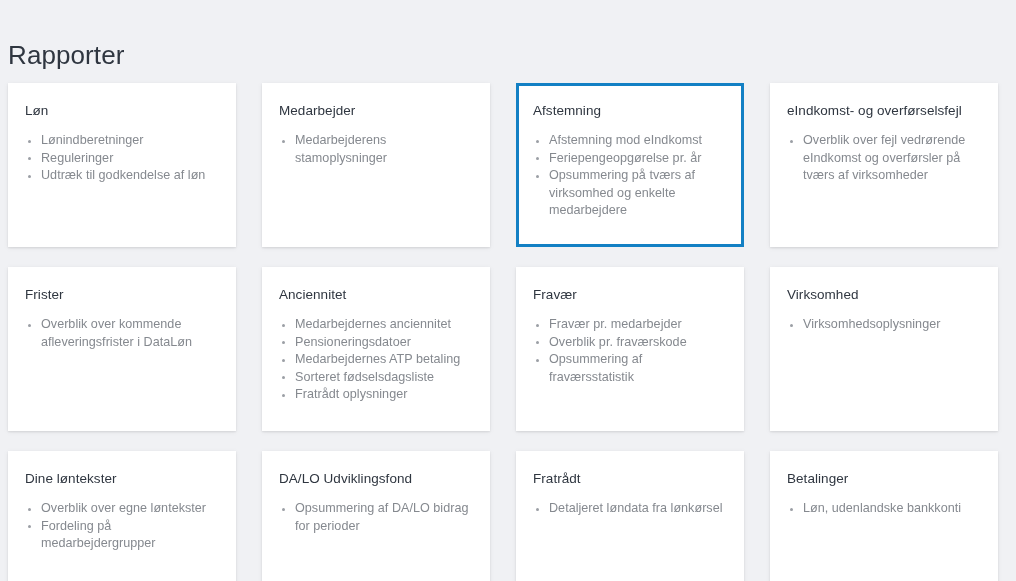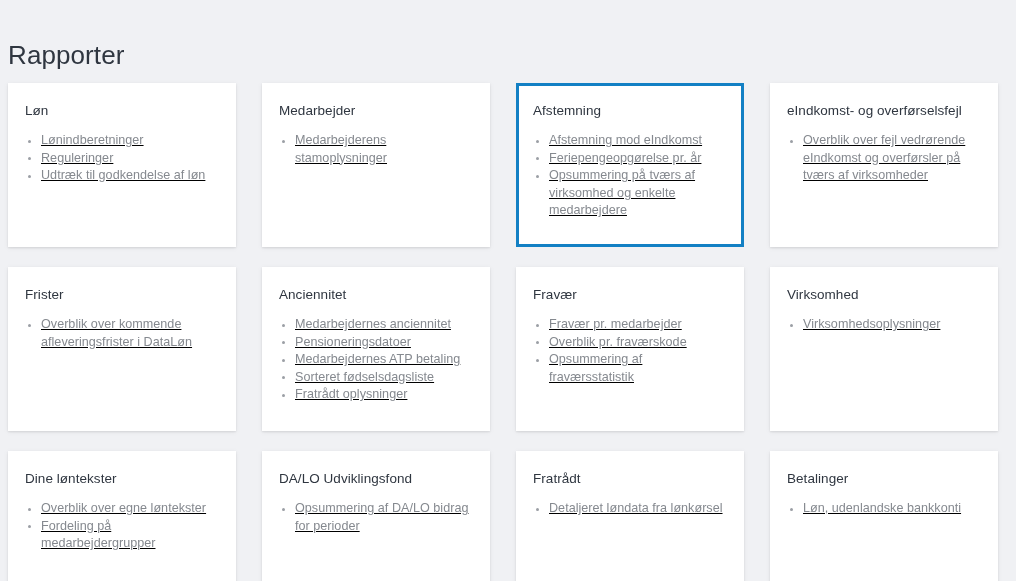--- a/index.html
+++ b/index.html
@@ -56,21 +56,20 @@
     font-weight: 400;
     color: #2f3640;
     margin: 0 0 12px 0;
     line-height: 18px;
     letter-spacing: 0.05px;
   }
   .card-list {
     list-style: none;
     margin: 0;
     padding: 0;
-    text-decoration: underline;
   }
   .card-list li {
     position: relative;
     font-size: 12.6px;
     color: #85898f;
     line-height: 17.5px;
     padding-left: 16px;
     margin-bottom: 0px;
     letter-spacing: 0.02px;
   }

